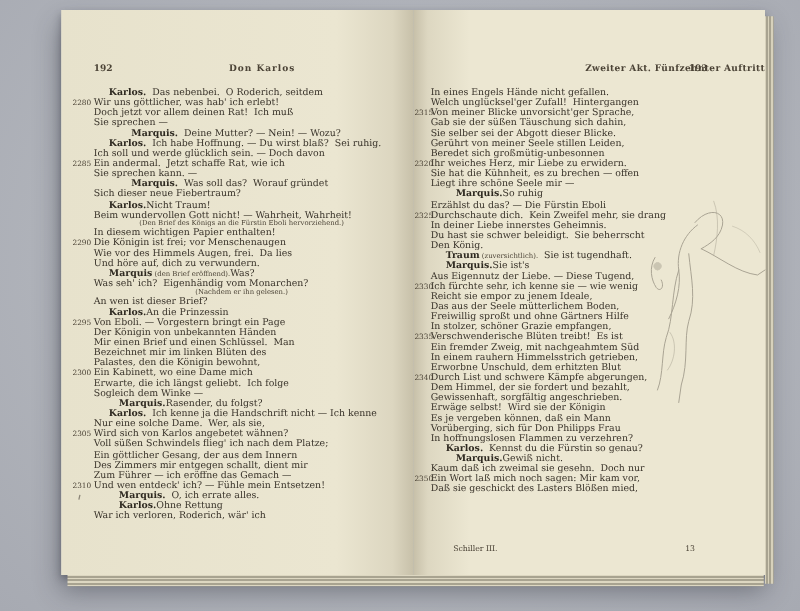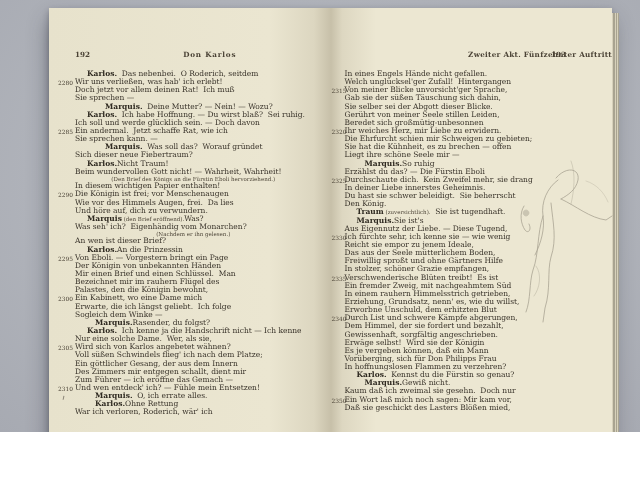--- a/index.html
+++ b/index.html
@@ -1,17 +1,17 @@
 <!DOCTYPE html>
 <html><head>
 <meta charset="utf-8">
 <style>
   html,body{margin:0;padding:0;}
   body{font-family:"DejaVu Serif","Liberation Serif",serif;}
-  .scene{position:relative;width:640px;height:432px;background:radial-gradient(ellipse at 50% 42%,#babdc4 0%,#b1b4bb 55%,#a7aab2 100%);overflow:hidden;}
+  .scene{position:relative;width:640px;height:489px;background:radial-gradient(ellipse at 50% 42%,#babdc4 0%,#b1b4bb 55%,#a7aab2 100%);overflow:hidden;}
   .book{position:absolute;left:49px;top:8px;width:563px;height:452px;display:flex;
         box-shadow:0 12px 20px rgba(35,38,48,.45),0 3px 6px rgba(35,38,48,.35);}
   .book::after{content:"";position:absolute;left:5px;right:1px;bottom:-9px;height:9px;
         background:repeating-linear-gradient(to bottom,#ddd7c1 0 1px,#a8a390 1px 2.6px);}
   .book::before{content:"";position:absolute;top:5px;bottom:-7px;right:-7px;width:7px;
         background:repeating-linear-gradient(to right,#d7d1bb 0 1px,#a8a390 1px 2.6px);}
   .page{position:relative;width:50%;height:100%;color:#39332a;}
   .page-left{background:linear-gradient(90deg,#e7e2cc 0%,#ebe6d1 78%,#dcd6c0 94%,#c7c0a9 100%);}
   .page-right{background:linear-gradient(90deg,#c7c0a9 0%,#ddd7c1 4%,#ece7d2 16%,#ece7d2 100%);}
   .page-head{position:absolute;top:42px;left:0;right:0;height:12px;font-size:7.2px;font-weight:bold;color:#4b4336;}
@@ -43,21 +43,21 @@
 <div class="scene">
   <div class="book">
 
     <div class="page page-left">
       <div class="page-head">
         <span class="page-num">192</span>
         <span class="running-title">Don Karlos</span>
       </div>
       <div class="textblock" id="lines-left">
           <div class="line i1"><span class="speaker">Karlos.</span><span class="txt">  Das nebenbei.  O Roderich, seitdem</span></div>
-          <div class="line i0"><span class="num">2280</span><span class="txt">Wir uns verließen, was hab' ich erlebt!</span></div>
+          <div class="line i0"><span class="num">2280</span><span class="txt">Wir uns göttlicher, was hab' ich erlebt!</span></div>
           <div class="line i0"><span class="txt">Doch jetzt vor allem deinen Rat!  Ich muß</span></div>
           <div class="line i0"><span class="txt">Sie sprechen —</span></div>
           <div class="line i3"><span class="speaker">Marquis.</span><span class="txt">  Deine Mutter? — Nein! — Wozu?</span></div>
           <div class="line i1"><span class="speaker">Karlos.</span><span class="txt">  Ich habe Hoffnung. — Du wirst blaß?  Sei ruhig.</span></div>
           <div class="line i0"><span class="txt">Ich soll und werde glücklich sein. — Doch davon</span></div>
           <div class="line i0"><span class="num">2285</span><span class="txt">Ein andermal.  Jetzt schaffe Rat, wie ich</span></div>
           <div class="line i0"><span class="txt">Sie sprechen kann. —</span></div>
           <div class="line i3"><span class="speaker">Marquis.</span><span class="txt">  Was soll das?  Worauf gründet</span></div>
           <div class="line i0"><span class="txt">Sich dieser neue Fiebertraum?</span></div>
           <div class="line i1"><span class="speaker">Karlos.</span><span class="gap"></span><span class="txt">Nicht Traum!</span></div>
@@ -68,21 +68,21 @@
           <div class="line i0"><span class="txt">Wie vor des Himmels Augen, frei.  Da lies</span></div>
           <div class="line i0"><span class="txt">Und höre auf, dich zu verwundern.</span></div>
           <div class="line i1"><span class="speaker">Marquis</span><span class="stage"> (den Brief eröffnend).</span><span class="gap"></span><span class="txt">Was?</span></div>
           <div class="line i0"><span class="txt">Was seh' ich?  Eigenhändig vom Monarchen?</span></div>
           <div class="line ctr"><span class="stage">(Nachdem er ihn gelesen.)</span></div>
           <div class="line i0"><span class="txt">An wen ist dieser Brief?</span></div>
           <div class="line i1"><span class="speaker">Karlos.</span><span class="gap"></span><span class="txt">An die Prinzessin</span></div>
           <div class="line i0"><span class="num">2295</span><span class="txt">Von Eboli. — Vorgestern bringt ein Page</span></div>
           <div class="line i0"><span class="txt">Der Königin von unbekannten Händen</span></div>
           <div class="line i0"><span class="txt">Mir einen Brief und einen Schlüssel.  Man</span></div>
-          <div class="line i0"><span class="txt">Bezeichnet mir im rauhern Flügel des</span></div>
+          <div class="line i0"><span class="txt">Bezeichnet mir im linken Blüten des</span></div>
           <div class="line i0"><span class="txt">Palastes, den die Königin bewohnt,</span></div>
           <div class="line i0"><span class="num">2300</span><span class="txt">Ein Kabinett, wo eine Dame mich</span></div>
           <div class="line i0"><span class="txt">Erwarte, die ich längst geliebt.  Ich folge</span></div>
           <div class="line i0"><span class="txt">Sogleich dem Winke —</span></div>
           <div class="line i2"><span class="speaker">Marquis.</span><span class="gap"></span><span class="txt">Rasender, du folgst?</span></div>
           <div class="line i1"><span class="speaker">Karlos.</span><span class="txt">  Ich kenne ja die Handschrift nicht — Ich kenne</span></div>
           <div class="line i0"><span class="txt">Nur eine solche Dame.  Wer, als sie,</span></div>
           <div class="line i0"><span class="num">2305</span><span class="txt">Wird sich von Karlos angebetet wähnen?</span></div>
           <div class="line i0"><span class="txt">Voll süßen Schwindels flieg' ich nach dem Platze;</span></div>
           <div class="line i0"><span class="txt">Ein göttlicher Gesang, der aus dem Innern</span></div>
@@ -103,41 +103,39 @@
       </div>
       <div class="textblock" id="lines-right">
           <div class="line i0"><span class="txt">In eines Engels Hände nicht gefallen.</span></div>
           <div class="line i0"><span class="txt">Welch unglücksel'ger Zufall!  Hintergangen</span></div>
           <div class="line i0"><span class="num">2315</span><span class="txt">Von meiner Blicke unvorsicht'ger Sprache,</span></div>
           <div class="line i0"><span class="txt">Gab sie der süßen Täuschung sich dahin,</span></div>
           <div class="line i0"><span class="txt">Sie selber sei der Abgott dieser Blicke.</span></div>
           <div class="line i0"><span class="txt">Gerührt von meiner Seele stillen Leiden,</span></div>
           <div class="line i0"><span class="txt">Beredet sich großmütig-unbesonnen</span></div>
           <div class="line i0"><span class="num">2320</span><span class="txt">Ihr weiches Herz, mir Liebe zu erwidern.</span></div>
-          <div class="line i0"><span class="txt">Die Ehrfurcht schien mir Schweigen zu gebieten;</span></div>
           <div class="line i0"><span class="txt">Sie hat die Kühnheit, es zu brechen — offen</span></div>
           <div class="line i0"><span class="txt">Liegt ihre schöne Seele mir —</span></div>
           <div class="line i2"><span class="speaker">Marquis.</span><span class="gap"></span><span class="txt">So ruhig</span></div>
           <div class="line i0"><span class="txt">Erzählst du das? — Die Fürstin Eboli</span></div>
           <div class="line i0"><span class="num">2325</span><span class="txt">Durchschaute dich.  Kein Zweifel mehr, sie drang</span></div>
           <div class="line i0"><span class="txt">In deiner Liebe innerstes Geheimnis.</span></div>
           <div class="line i0"><span class="txt">Du hast sie schwer beleidigt.  Sie beherrscht</span></div>
           <div class="line i0"><span class="txt">Den König.</span></div>
           <div class="line i1"><span class="speaker">Traum</span><span class="stage"> (zuversichtlich).</span><span class="txt">  Sie ist tugendhaft.</span></div>
           <div class="line i1"><span class="speaker">Marquis.</span><span class="gap"></span><span class="txt">Sie ist's</span></div>
           <div class="line i0"><span class="txt">Aus Eigennutz der Liebe. — Diese Tugend,</span></div>
           <div class="line i0"><span class="num">2330</span><span class="txt">Ich fürchte sehr, ich kenne sie — wie wenig</span></div>
           <div class="line i0"><span class="txt">Reicht sie empor zu jenem Ideale,</span></div>
           <div class="line i0"><span class="txt">Das aus der Seele mütterlichem Boden,</span></div>
           <div class="line i0"><span class="txt">Freiwillig sproßt und ohne Gärtners Hilfe</span></div>
           <div class="line i0"><span class="txt">In stolzer, schöner Grazie empfangen,</span></div>
           <div class="line i0"><span class="num">2335</span><span class="txt">Verschwenderische Blüten treibt!  Es ist</span></div>
           <div class="line i0"><span class="txt">Ein fremder Zweig, mit nachgeahmtem Süd</span></div>
           <div class="line i0"><span class="txt">In einem rauhern Himmelsstrich getrieben,</span></div>
-          <div class="line i0"><span class="txt">Erziehung, Grundsatz, nenn' es, wie du willst,</span></div>
           <div class="line i0"><span class="txt">Erworbne Unschuld, dem erhitzten Blut</span></div>
           <div class="line i0"><span class="num">2340</span><span class="txt">Durch List und schwere Kämpfe abgerungen,</span></div>
           <div class="line i0"><span class="txt">Dem Himmel, der sie fordert und bezahlt,</span></div>
           <div class="line i0"><span class="txt">Gewissenhaft, sorgfältig angeschrieben.</span></div>
           <div class="line i0"><span class="txt">Erwäge selbst!  Wird sie der Königin</span></div>
           <div class="line i0"><span class="txt">Es je vergeben können, daß ein Mann</span></div>
           <div class="line i0"><span class="txt">Vorüberging, sich für Don Philipps Frau</span></div>
           <div class="line i0"><span class="txt">In hoffnungslosen Flammen zu verzehren?</span></div>
           <div class="line i1"><span class="speaker">Karlos.</span><span class="txt">  Kennst du die Fürstin so genau?</span></div>
           <div class="line i2"><span class="speaker">Marquis.</span><span class="gap"></span><span class="txt">Gewiß nicht.</span></div>

